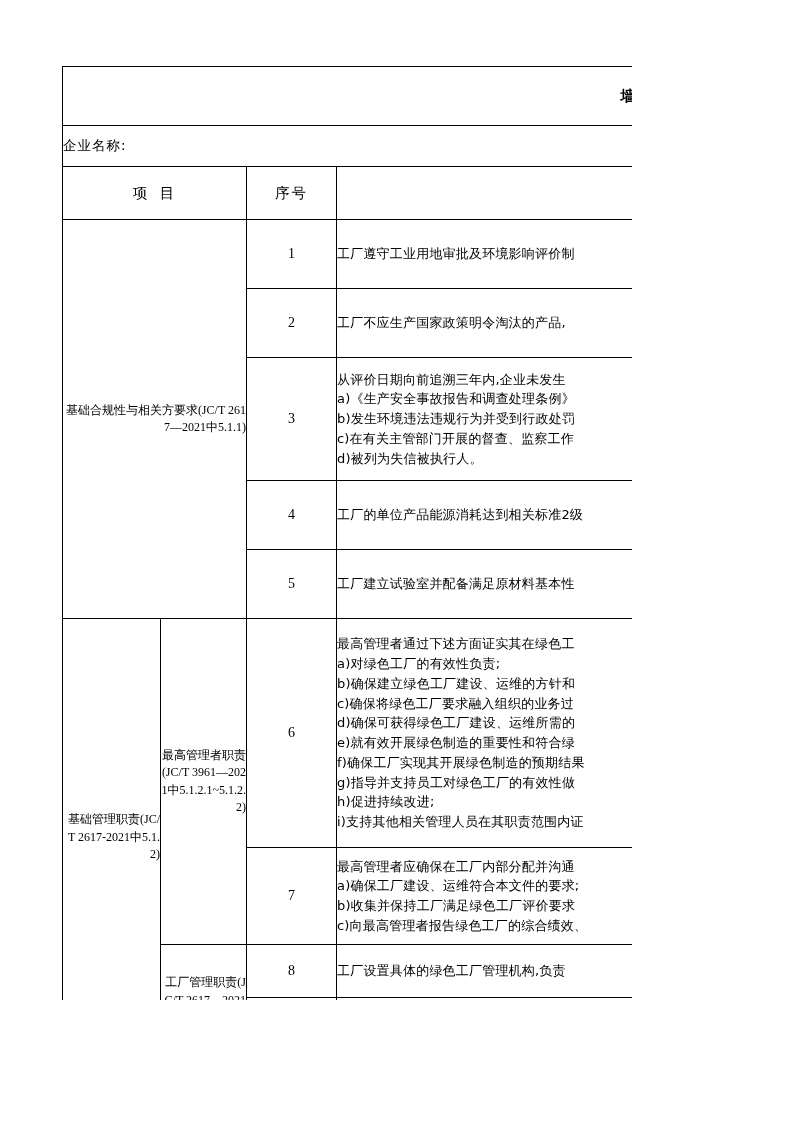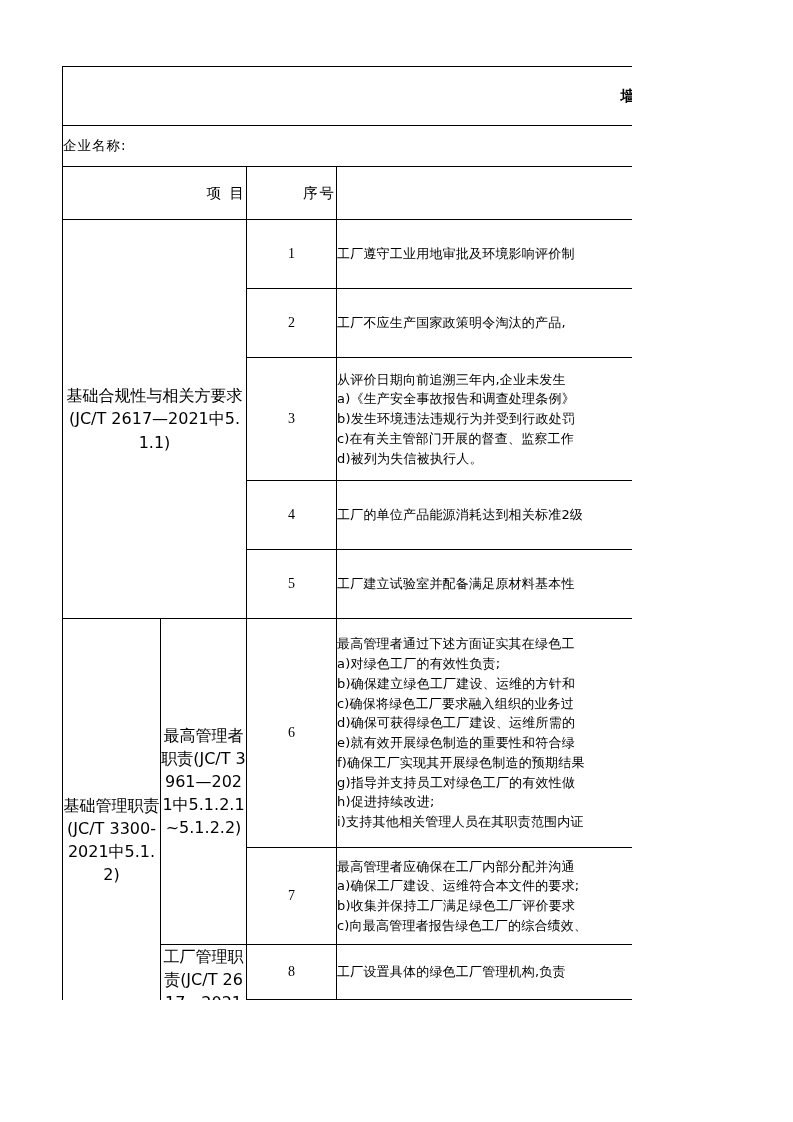--- a/index.html
+++ b/index.html
@@ -78,38 +78,40 @@
     height: 40px;
     text-align: left;
     font-size: 13.5px;
     padding-left: 10px;
     letter-spacing: 1px;
     white-space: nowrap;
   }
 
   .hdr-cell {
     height: 52px;
-    text-align: right;
+    text-align: center;
     font-size: 14.5px;
     letter-spacing: 2px;
     white-space: nowrap;
+    font-family: Liberation Mono, monospace;
   }
 
   .idx-cell {
     text-align: center;
     font-size: 14px;
     font-family: "Liberation Serif", "DejaVu Serif", serif;
   }
 
   .proj-cell {
-    text-align: center;
-    font-size: 16px;
+    text-align: right;
+    font-size: 12px;
     line-height: 1.45;
     padding: 3px 4px;
     word-break: break-all;
+    font-family: Liberation Serif, serif;
   }
 
   .body-cell {
     text-align: left;
     font-size: 13px;
     line-height: 1.52;
     padding: 3px 2px 3px 6px;
     white-space: pre;
     letter-spacing: 0.2px;
   }
@@ -168,21 +170,21 @@
       <tr>
         <td class="idx-cell" style="height:68px">4</td>
         <td class="body-cell">工厂的单位产品能源消耗达到相关标准2级</td>
       </tr>
       <tr>
         <td class="idx-cell" style="height:68px">5</td>
         <td class="body-cell">工厂建立试验室并配备满足原材料基本性</td>
       </tr>
 
       <tr>
-        <td class="proj-cell" rowspan="4">基础管理职责(JC/T 3300-2021中5.1.2)</td>
+        <td class="proj-cell" rowspan="4">基础管理职责(JC/T 2617-2021中5.1.2)</td>
         <td class="proj-cell" rowspan="2">最高管理者职责(JC/T 3961—2021中5.1.2.1~5.1.2.2)</td>
         <td class="idx-cell" style="height:228px">6</td>
         <td class="body-cell">最高管理者通过下述方面证实其在绿色工
 a)对绿色工厂的有效性负责;
 b)确保建立绿色工厂建设、运维的方针和
 c)确保将绿色工厂要求融入组织的业务过
 d)确保可获得绿色工厂建设、运维所需的
 e)就有效开展绿色制造的重要性和符合绿
 f)确保工厂实现其开展绿色制造的预期结果
 g)指导并支持员工对绿色工厂的有效性做

